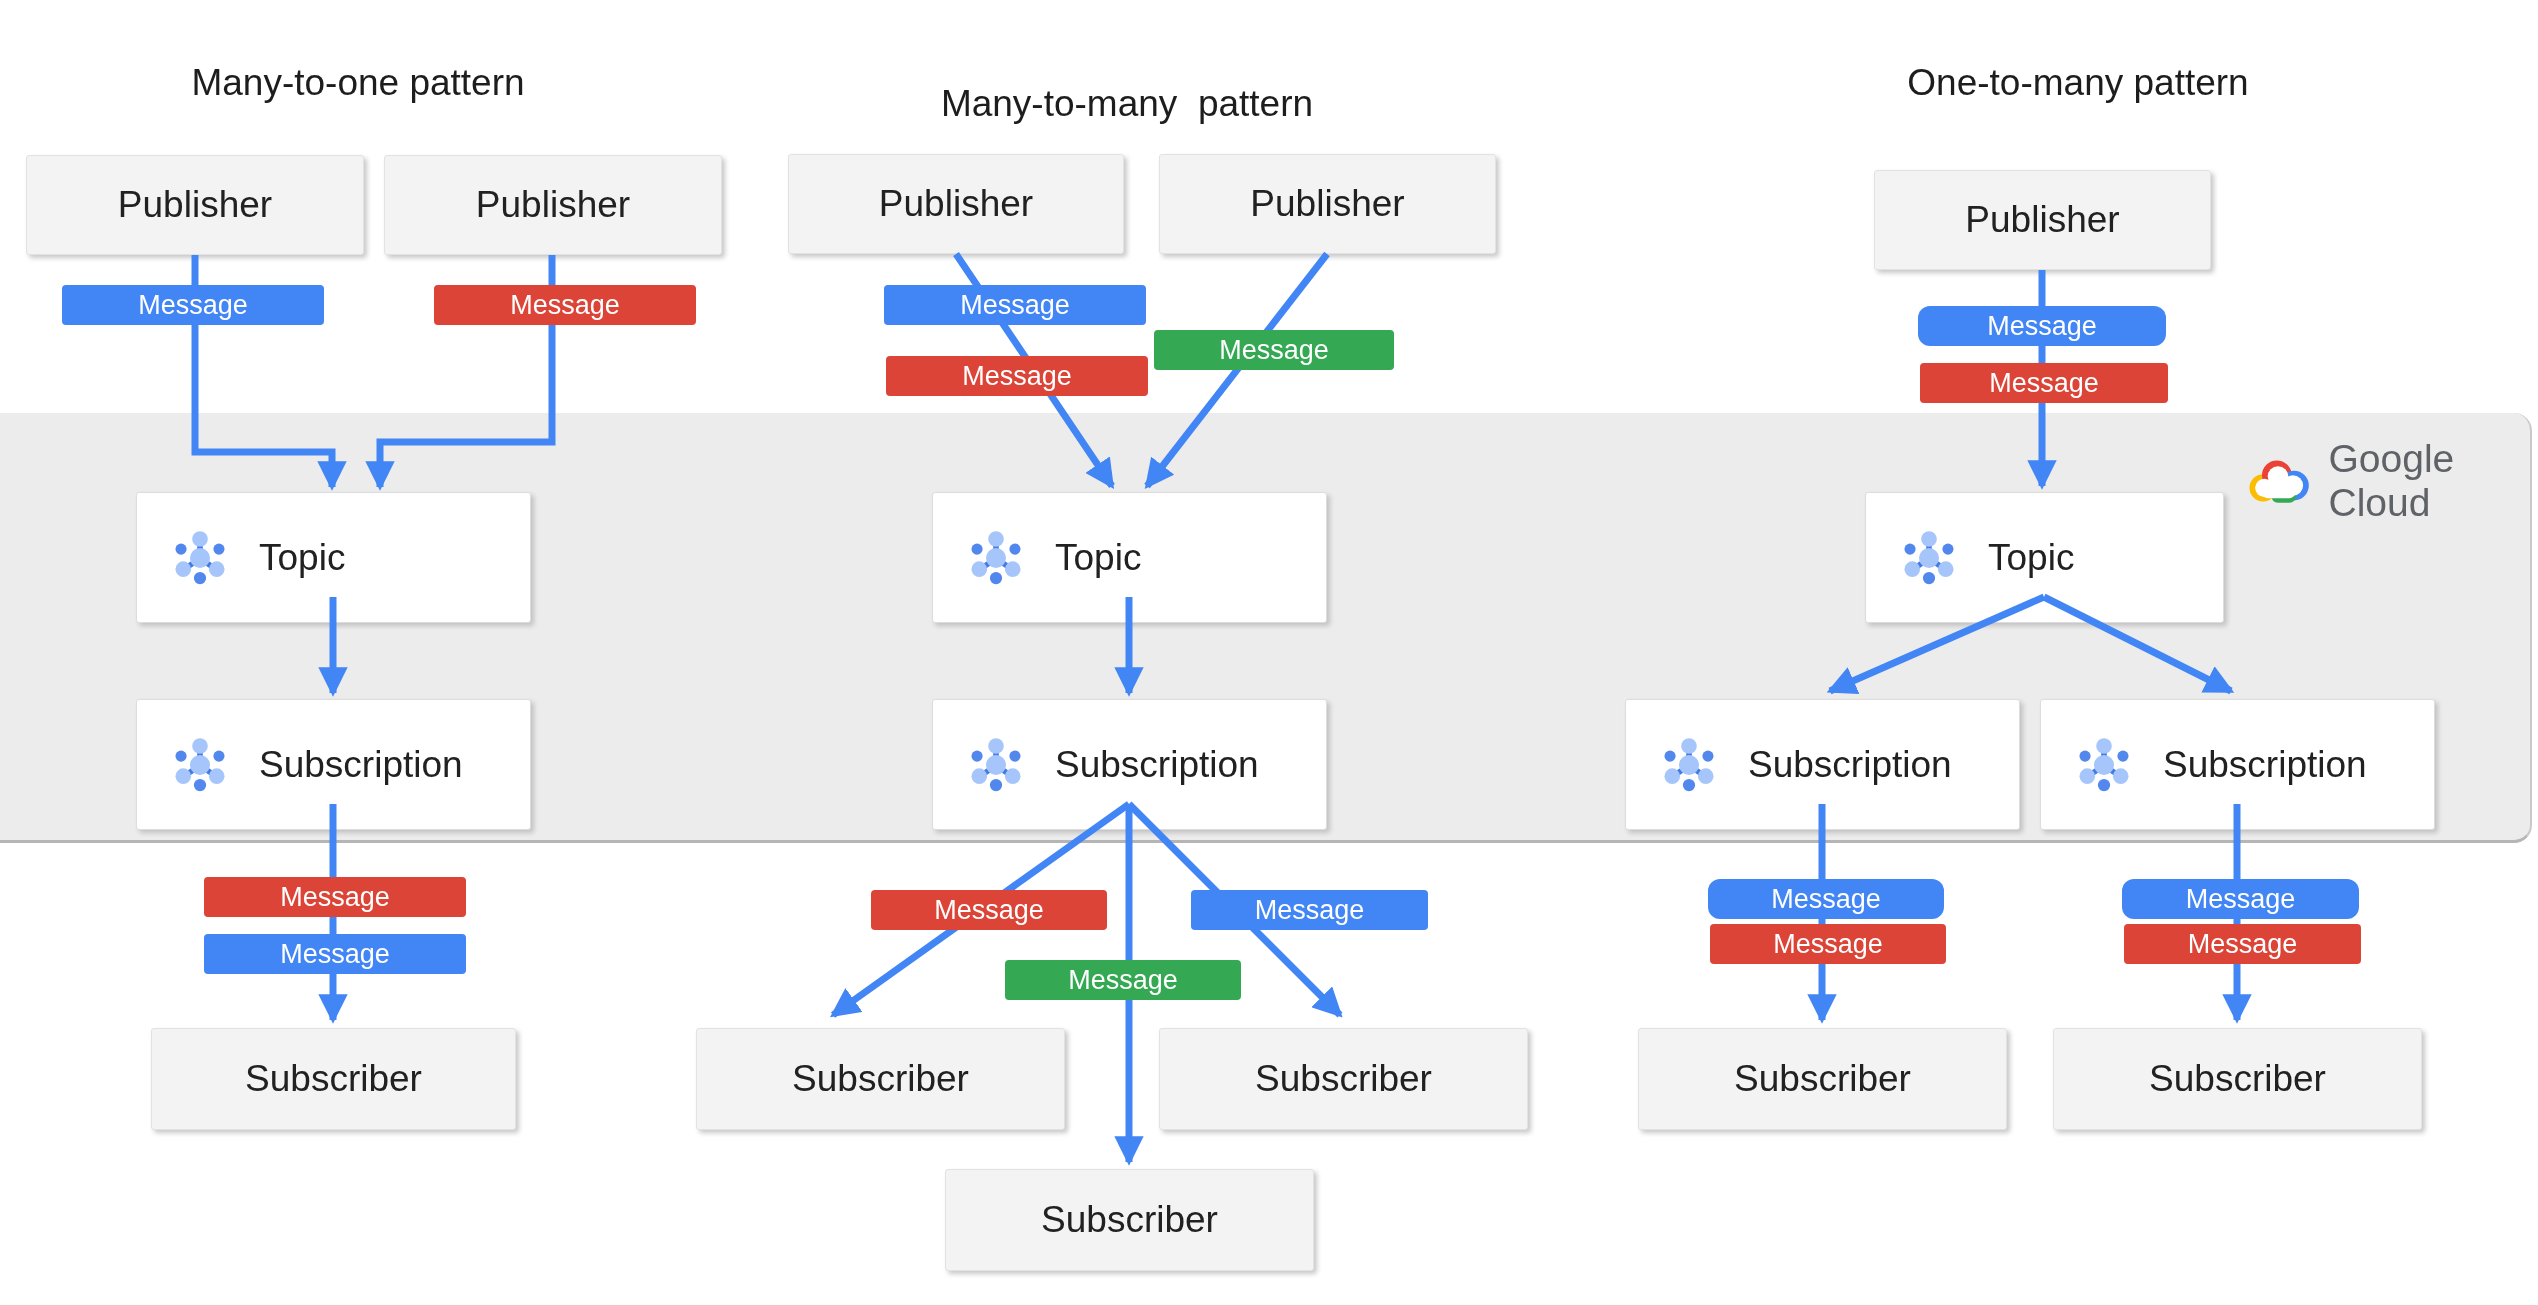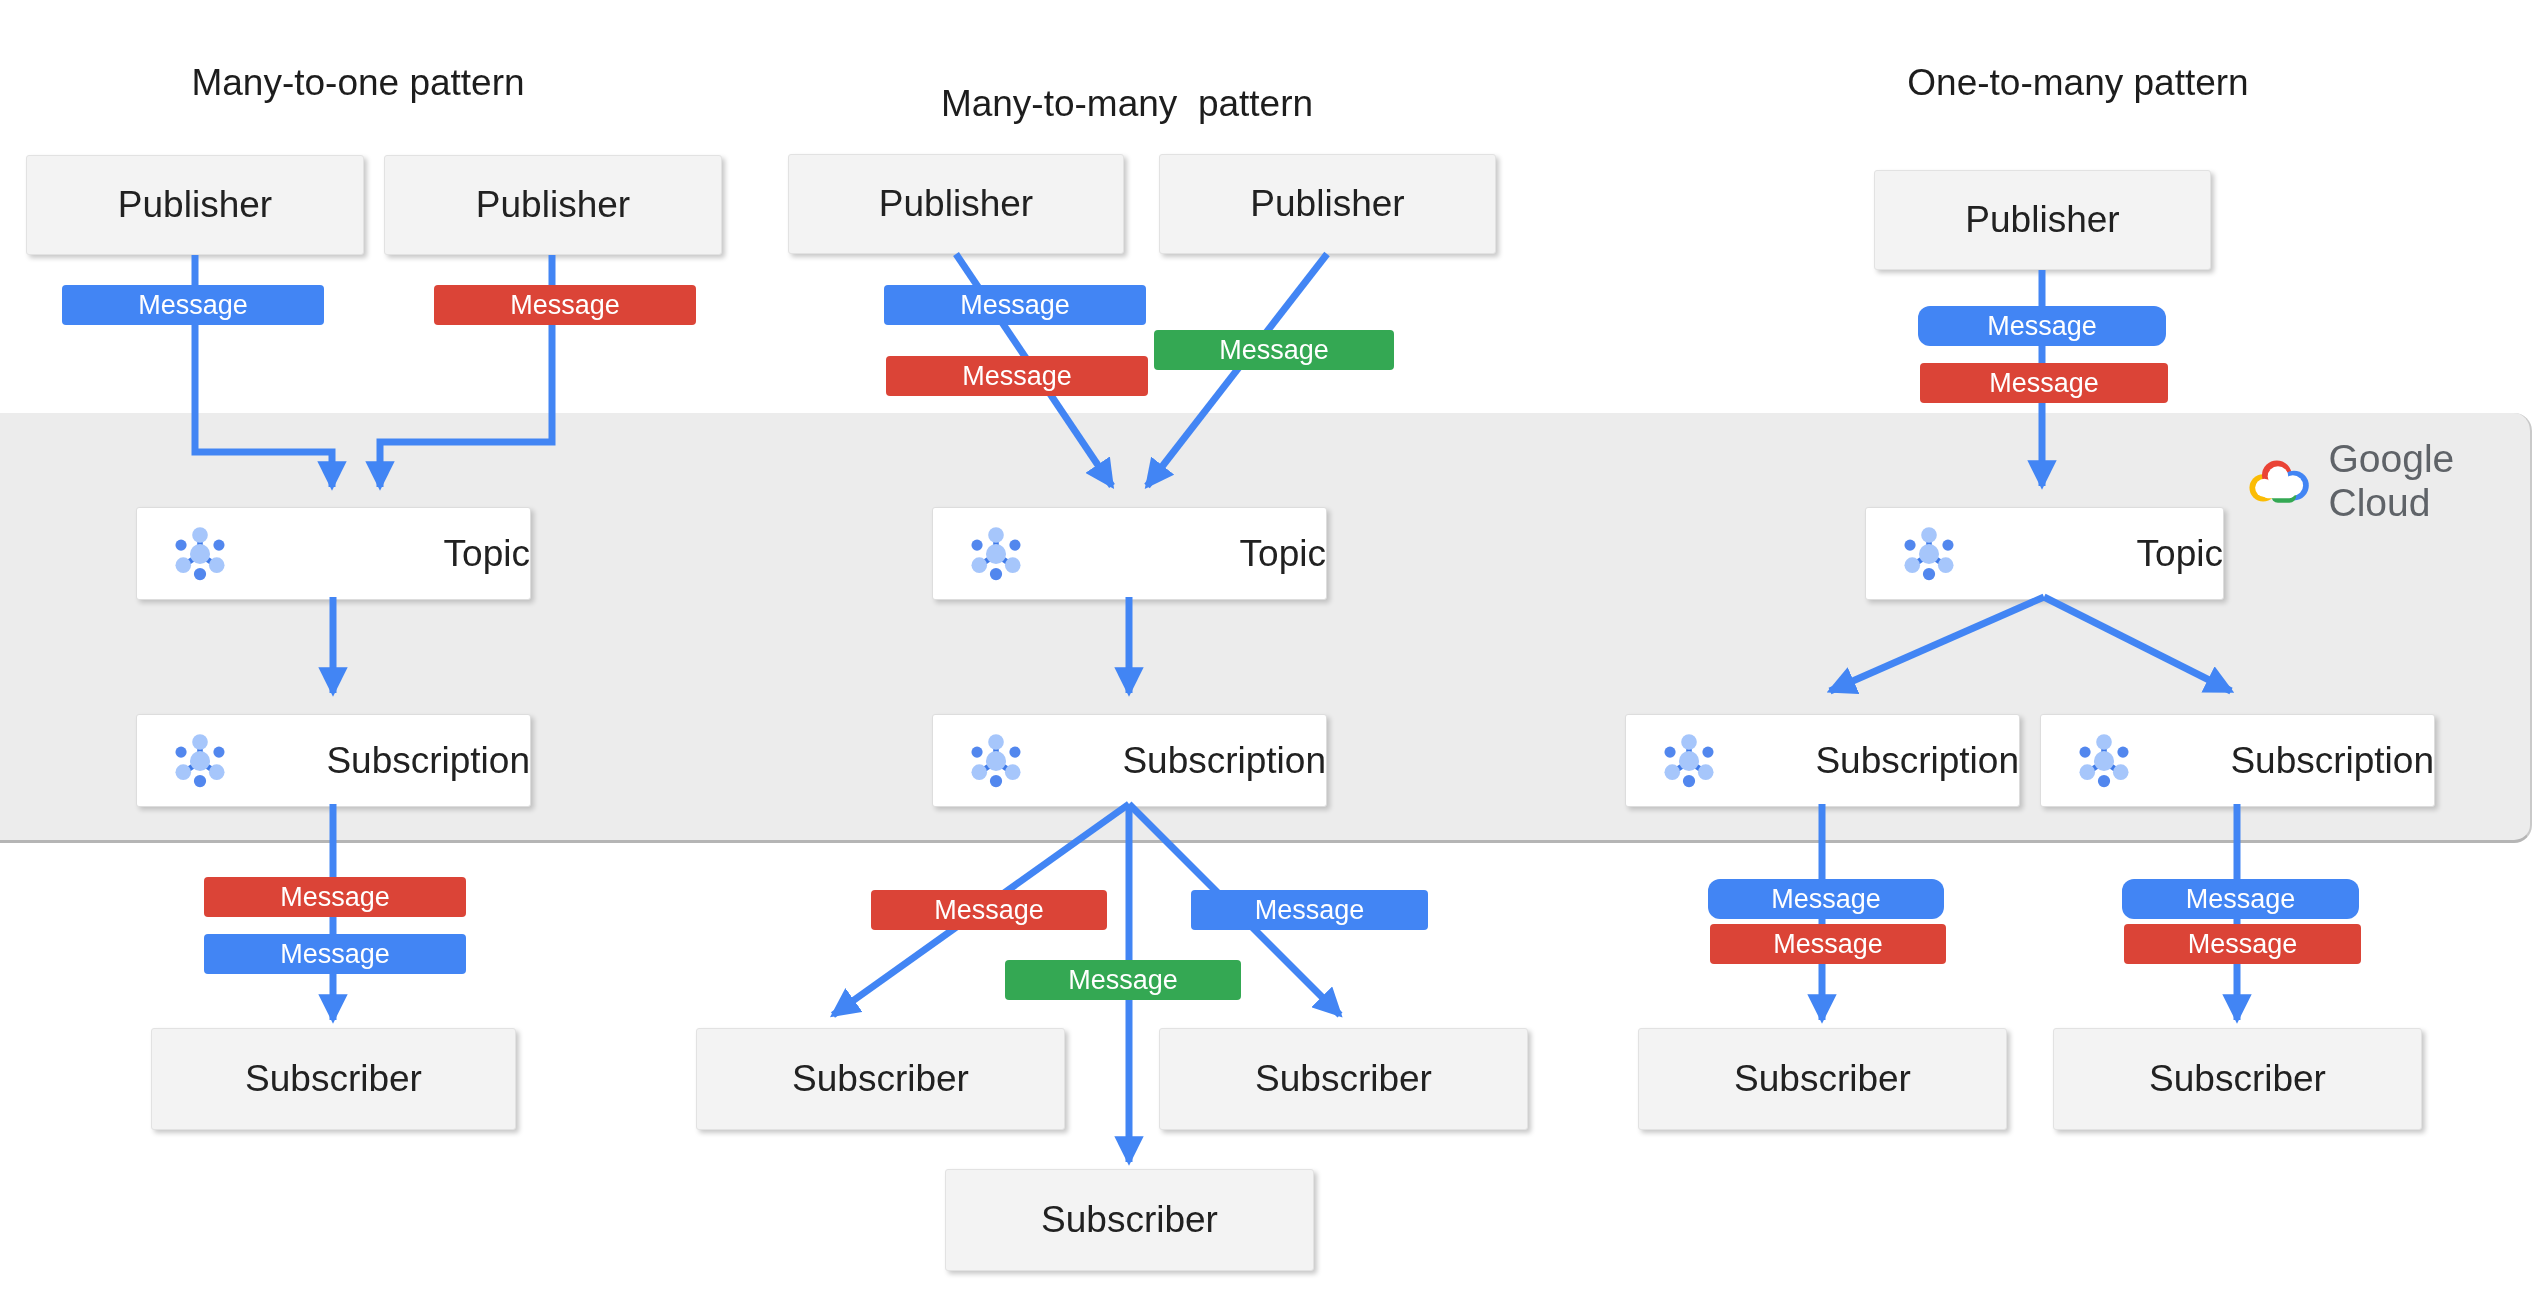--- a/index.html
+++ b/index.html
@@ -28,23 +28,23 @@
   .box--grey{
     background:var(--c-box_grey,#f3f3f3);
     border:1px solid var(--c-box_border,#e2e2e2);
     height:100px;border-radius:3px;
     box-shadow:3px 3px 5px rgba(0,0,0,.22);
   }
   .box--sub{height:102px;justify-content:center;}
   .box--white{
     background:var(--c-box_white,#ffffff);
     border:1px solid var(--c-white_border,#dddddd);
-    height:93px;border-radius:3px;
+    height:131px;border-radius:3px;
     box-shadow:3px 3px 5px rgba(0,0,0,.18);
-    justify-content:space-between;padding-left:34px;gap:30px;margin-top:15px;
+    justify-content:flex-start;padding-left:34px;gap:30px;
   }
   .pico{width:58px;height:58px;flex:0 0 auto;}
   .badge{
     position:absolute;height:40px;display:flex;align-items:center;justify-content:center;
     color:#ffffff;font-size:27px;font-weight:500;border-radius:4px;z-index:4;
   }
   .badge--blue{background:var(--c-blue,#4285F4);}
   .badge--red{background:var(--c-red,#DB4437);}
   .badge--green{background:var(--c-green,#34A853);}
   .r12{border-radius:12px;}

